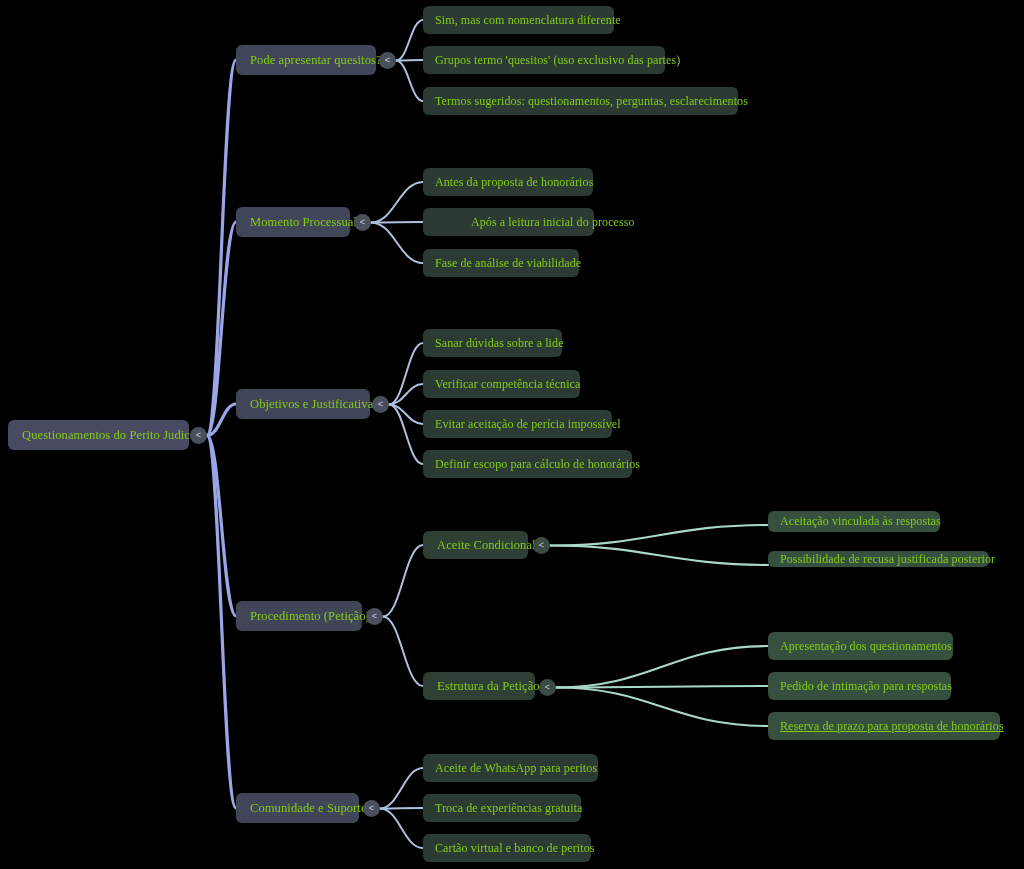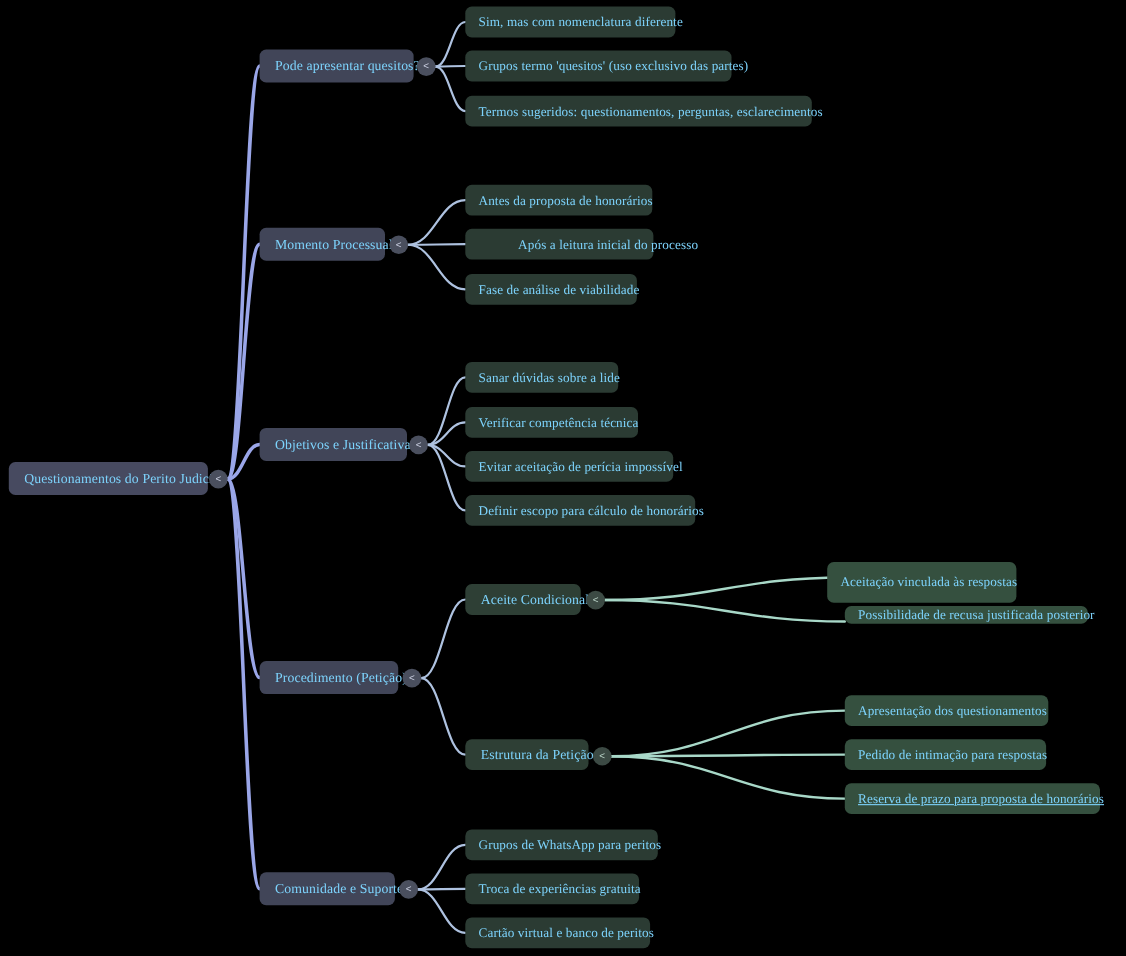--- a/index.html
+++ b/index.html
@@ -21,21 +21,21 @@
     width: 1024px;
     height: 869px;
     pointer-events: none;
   }
   .node {
     position: absolute;
     box-sizing: border-box;
     display: flex;
     align-items: center;
     border-radius: 6px;
-    color: #7dd3fc;
+    color: #84cc16;
     white-space: nowrap;
     letter-spacing: 0.1px;
   }
   .node-label {
     display: block;
     width: 100%;
   }
   .node.root {
     background: #474a60;
     font-size: 12.5px;
@@ -164,21 +164,21 @@
         <span class="node-label">Definir escopo para cálculo de honorários</span>
       </div>
       <div class="node branch" style="left: 236px; top: 601px; width: 126px; height: 30px;">
         <span class="node-label">Procedimento (Petição)</span>
       </div>
       <div class="toggle" style="left: 366px; top: 608px;">&lt;</div>
       <div class="node sub" style="left: 423px; top: 531px; width: 105px; height: 28px;">
         <span class="node-label">Aceite Condicional</span>
       </div>
       <div class="toggle teal" style="left: 533px; top: 537px;">&lt;</div>
-      <div class="node leaf3" style="left: 752px; top: 511px; width: 172px; height: 37px;">
+      <div class="node leaf3" style="left: 768px; top: 511px; width: 172px; height: 21px;">
         <span class="node-label">Aceitação vinculada às respostas</span>
       </div>
       <div class="node leaf3" style="left: 768px; top: 551px; width: 221px; height: 16px;">
         <span class="node-label">Possibilidade de recusa justificada posterior</span>
       </div>
       <div class="node sub" style="left: 423px; top: 672px; width: 112px; height: 28px;">
         <span class="node-label">Estrutura da Petição</span>
       </div>
       <div class="toggle teal" style="left: 539px; top: 679px;">&lt;</div>
       <div class="node leaf3" style="left: 768px; top: 632px; width: 185px; height: 28px;">
@@ -188,21 +188,21 @@
         <span class="node-label">Pedido de intimação para respostas</span>
       </div>
       <div class="node leaf3" style="left: 768px; top: 712px; width: 232px; height: 28px; text-decoration: underline;">
         <span class="node-label">Reserva de prazo para proposta de honorários</span>
       </div>
       <div class="node branch" style="left: 236px; top: 793px; width: 123px; height: 30px;">
         <span class="node-label">Comunidade e Suporte</span>
       </div>
       <div class="toggle" style="left: 363px; top: 800px;">&lt;</div>
       <div class="node leaf" style="left: 423px; top: 754px; width: 175px; height: 28px;">
-        <span class="node-label">Grupos de WhatsApp para peritos</span>
+        <span class="node-label">Aceite de WhatsApp para peritos</span>
       </div>
       <div class="node leaf" style="left: 423px; top: 794px; width: 158px; height: 28px;">
         <span class="node-label">Troca de experiências gratuita</span>
       </div>
       <div class="node leaf" style="left: 423px; top: 834px; width: 168px; height: 28px; align-items: center;">
         <span class="node-label">Cartão virtual e banco de peritos</span>
       </div>
     </div>
 </div>
 

